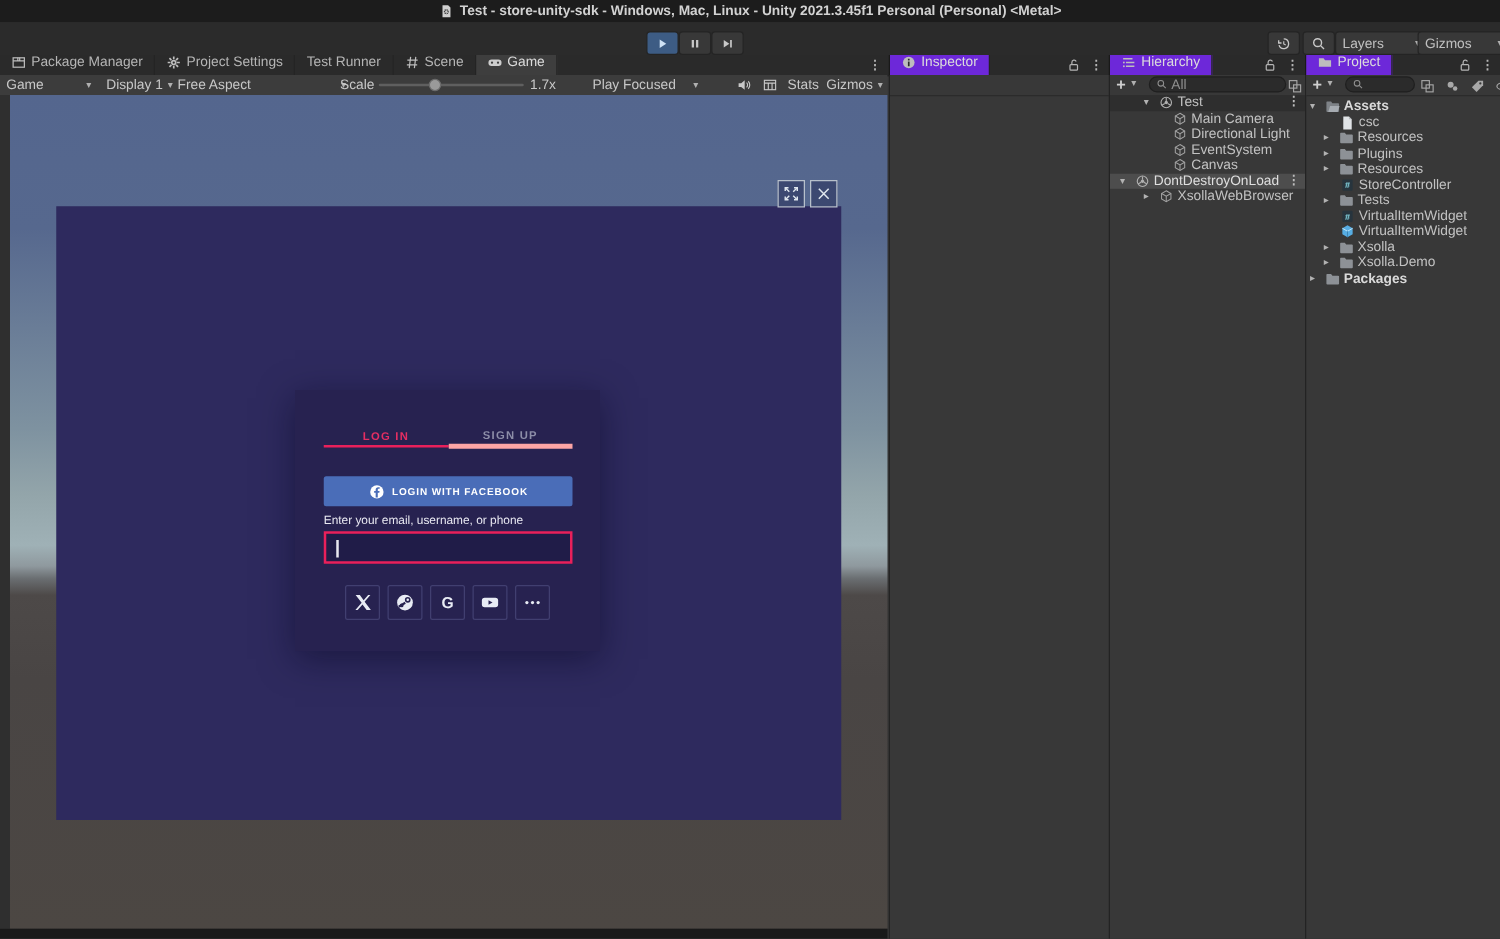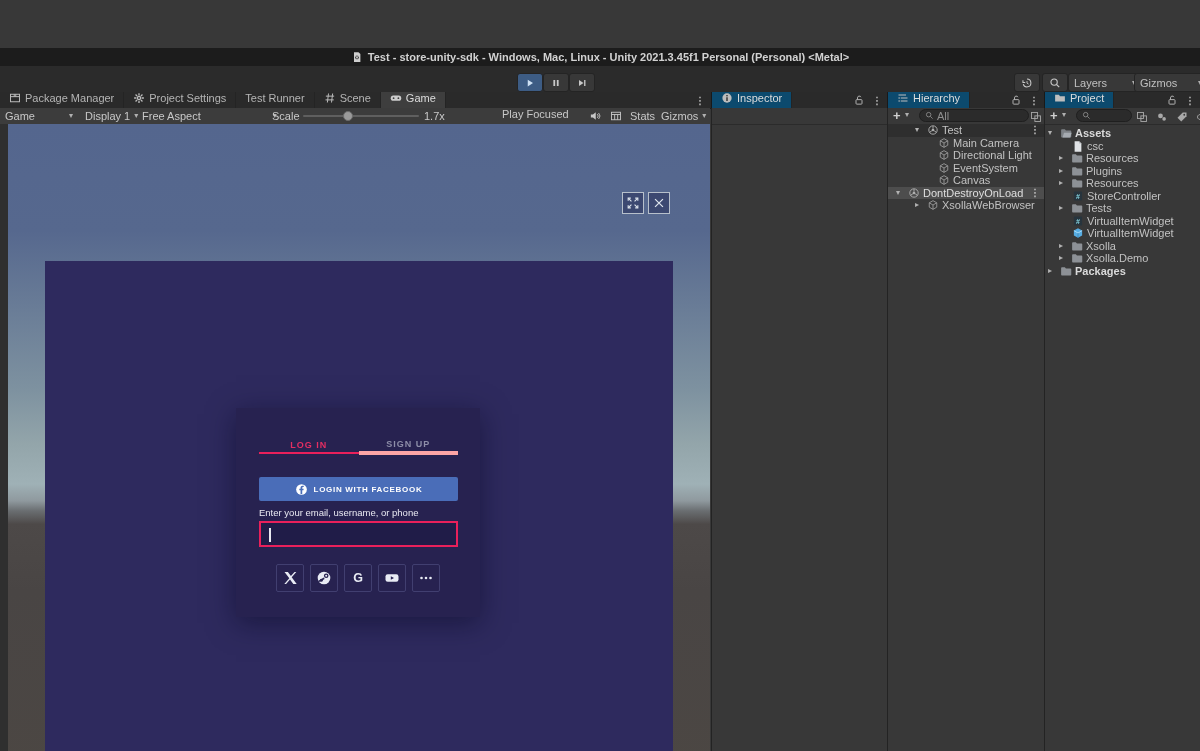--- a/index.html
+++ b/index.html
@@ -1,18 +1,18 @@
 <!DOCTYPE html>
 <html><head>
 <meta charset="utf-8">
 <style>
   html,body{margin:0;padding:0;}
   body{width:1200px;height:751px;position:relative;overflow:hidden;background:#383838;
        font-family:"Liberation Sans",sans-serif;color:#c8c8c8;font-size:11px;}
-  .abs{position:absolute;margin-top:48px;}
+  .abs{position:absolute;}
 
   
   #titlebar{left:0;top:0;width:1200px;height:18px;background:#1c1c1c;display:flex;align-items:center;justify-content:center;gap:5px;}
   #titlebar .ttext{color:#d2d2d2;font-weight:bold;font-size:11px;}
   .i16{display:inline-flex;width:12px;height:12px;align-items:center;justify-content:center;}
   .i16 svg{width:12px;height:12px;}
 
   
   #maintoolbar{left:0;top:18px;width:1200px;height:26px;background:#2b2b2b;border-bottom:1px solid #1a1a1a;}
   .tbtn{position:absolute;top:7px;height:17px;background:#383838;border:1px solid #242424;border-radius:3px;
@@ -20,21 +20,21 @@
   .tbtn.play-active{background:#3d5c84;}
   .ddl{justify-content:space-between;padding:0 5px;}
   .caret{font-size:8px;color:#b0b0b0;line-height:1;}
 
   
   #tabstrip{left:0;top:44px;width:1200px;height:16px;background:#2a2a2a;border-bottom:1px solid #1f1f1f;}
   .tgroup{position:absolute;top:0;height:16px;display:flex;align-items:stretch;}
   .tgroup.bl{border-left:1px solid #191919;}
   .etab,.ptab{display:flex;gap:4px;padding:0 9px;color:#b5b5b5;border-right:1px solid #242424;white-space:nowrap;}
   .etab.active{background:#3e3e3e;color:#dcdcdc;}
-  .ptab.active{background:#0c4a6e;color:#dcdcdc;}
+  .ptab.active{background:#6d28d9;color:#dcdcdc;}
   .gctrl{margin-left:auto;display:flex;align-items:center;gap:7px;padding-right:6px;}
   .kebab{color:#b5b5b5;font-weight:bold;font-size:10px;}
 
   
   #gametoolbar{left:0;top:60px;width:710px;height:16px;background:#3c3c3c;border-bottom:1px solid #232323;}
   .gt{position:absolute;top:0;height:16px;display:flex;align-items:center;gap:4px;color:#c8c8c8;white-space:nowrap;}
   #scale-track{position:absolute;top:7px;left:303px;width:116px;height:2px;background:#5f5f5f;border-radius:1px;}
   #scale-knob{position:absolute;top:-4px;left:40px;width:10px;height:10px;border-radius:50%;background:#9a9a9a;border:1px solid #6b6b6b;box-sizing:border-box;}
 
   
@@ -291,21 +291,21 @@
     </div>
   <div class="gt" style="left:272px;">
       <span>Scale</span>
     </div>
   <div id="scale-track">
       <div id="scale-knob"></div>
     </div>
   <div class="gt" style="left:424px;">
       <span>1.7x</span>
     </div>
-  <div class="gt" style="left:502px;flex-direction:column;">
+  <div class="gt" style="left:474px;">
       <span>Play Focused</span>
       <span class="caret" style="margin-left:10px;">▾</span>
     </div>
   <div class="gt" style="left:589px;">
       <span class="i16">
         <svg viewBox="0 0 16 16">
           <path d="M2.5 6v4h2.8l3.7 3V3L5.3 6z" fill="#c8c8c8"></path>
           <path d="M11 5.5a3.4 3.4 0 0 1 0 5M12.8 4a5.8 5.8 0 0 1 0 8" stroke="#c8c8c8" stroke-width="1.2" fill="none"></path>
         </svg>
       </span>

